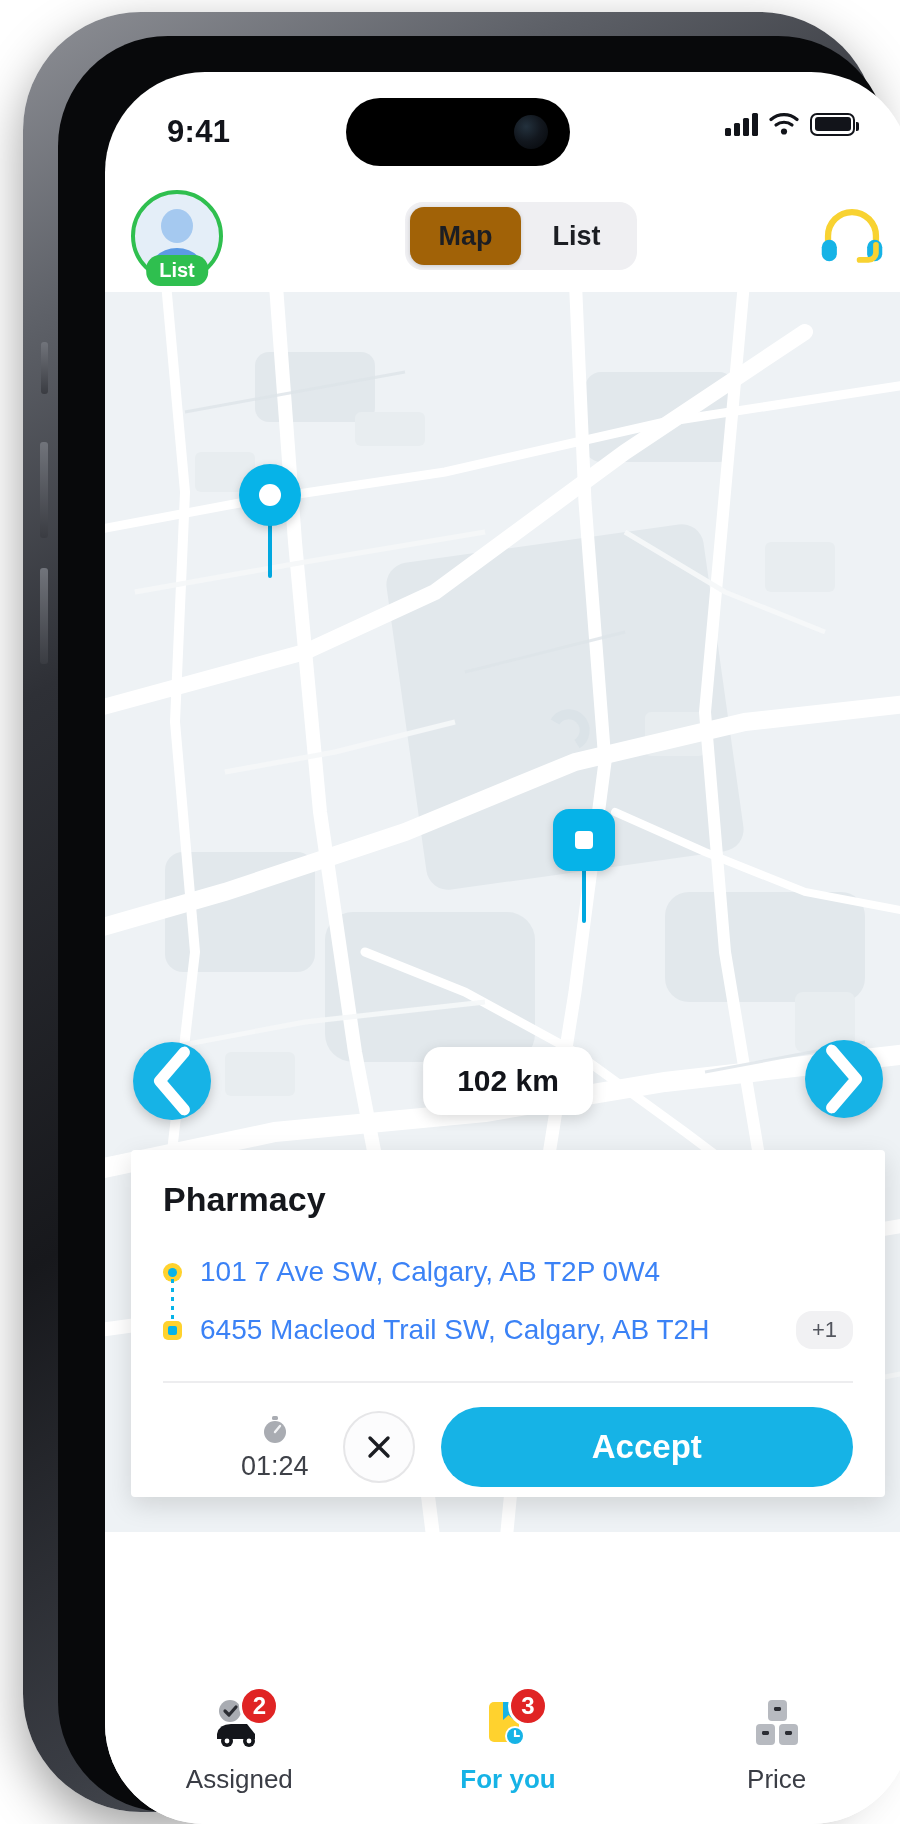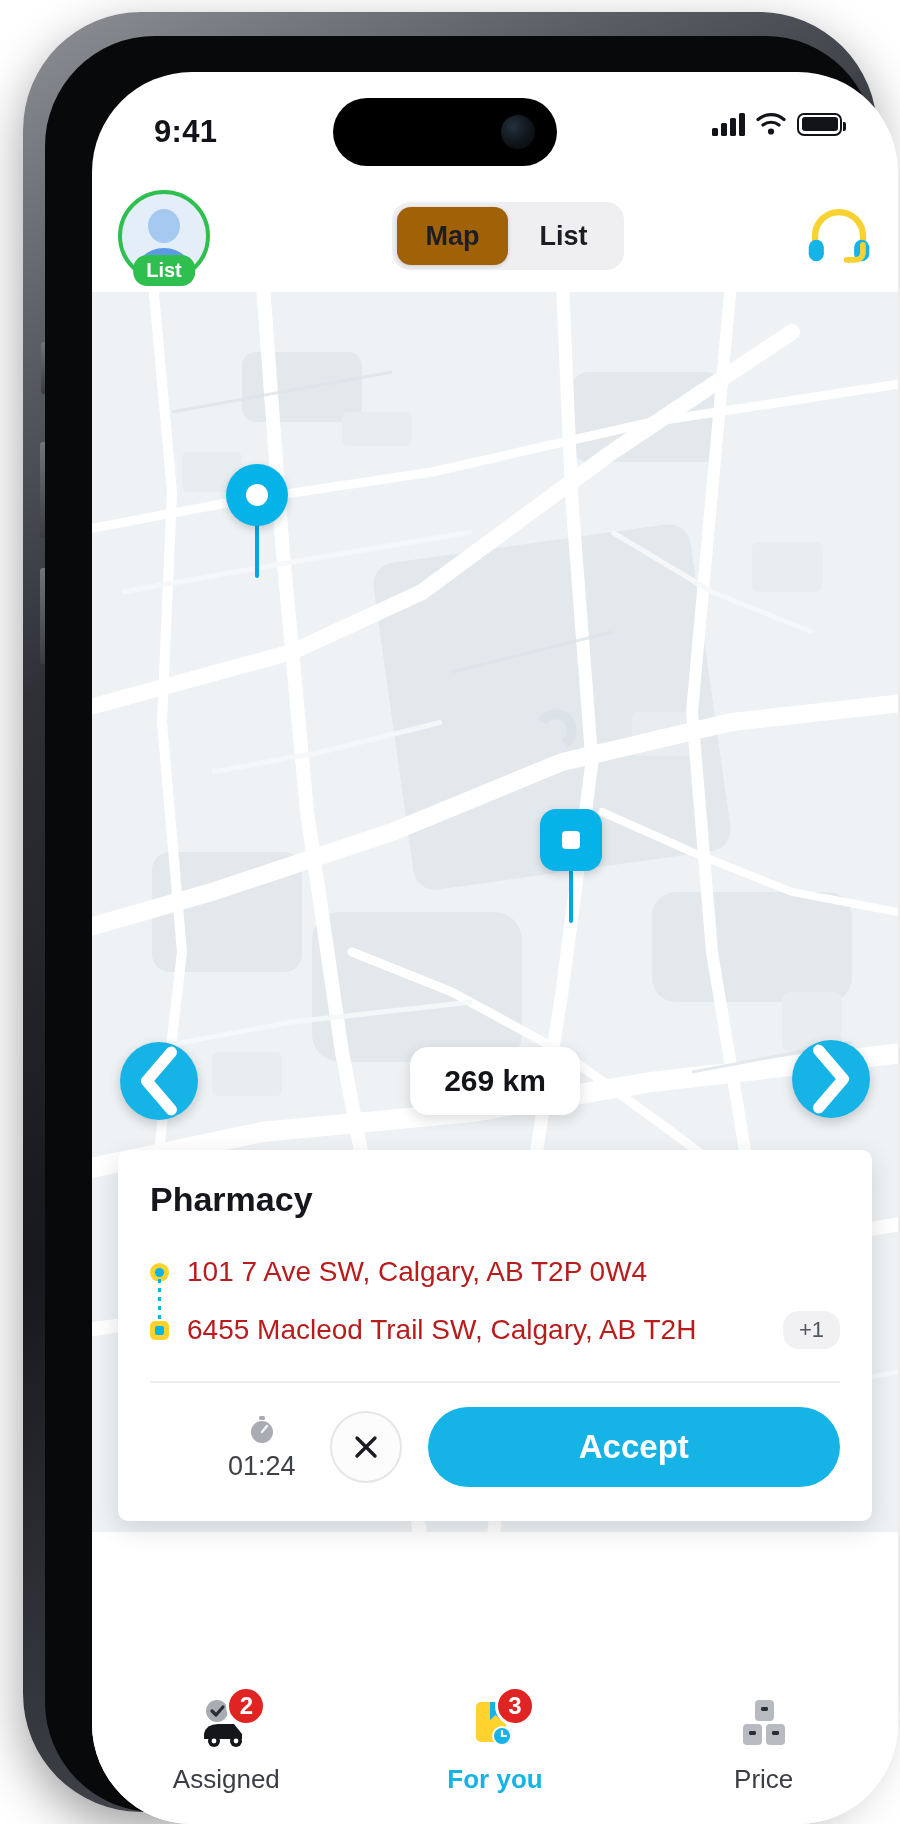--- a/index.html
+++ b/index.html
@@ -14,21 +14,21 @@
   #phone-frame {
     position: absolute;
     left: 23px; top: 12px;
     width: 854px; height: 1800px;
     border-radius: 118px;
     background: linear-gradient(150deg,#8e9096 0%,#5d6067 14%,#2e3036 30%,#17181c 55%,#3a3d44 78%,#6e7178 100%);
     box-shadow: 0 18px 50px rgba(0,0,0,.38);
   }
   #phone-bezel {
     position: absolute;
-    left: 22px; top: 24px;
+    left: 35px; top: 24px;
     width: 830px; height: 1776px;
     border-radius: 110px;
     background: #08090b;
   }
   #screen {
     position: absolute;
     left: 47px; top: 36px;
     width: 806px; height: 1752px;
     border-radius: 100px;
     background: #ffffff;
@@ -165,29 +165,29 @@
   #distance-chip {
     position: absolute; left: 50%; transform: translateX(-50%); top: 755px;
     background: #fff; border-radius: 18px;
     padding: 17px 34px; font-size: 30px; font-weight: 700; color: #12141a;
     box-shadow: 0 4px 14px rgba(0,0,0,.14); z-index: 12;
   }
 
   
   #order-card {
     position: absolute; left: 26px; top: 1078px; width: 754px;
-    background: #fff; border-radius: 10px;
+    background: #fff; border-radius: 4px;
     box-shadow: 0 8px 26px rgba(0,0,0,.13);
-    padding: 30px 32px 34px 32px; z-index: 20;
+    padding: 30px 32px 10px 32px; z-index: 20;
   }
   #order-title { font-size: 34px; font-weight: 600; color: #15171c; }
   #route { margin-top: 26px; position: relative; }
   .route-row { display: flex; align-items: center; gap: 18px; height: 54px; }
   .route-row + .route-row { margin-top: 4px; }
-  .route-text { font-size: 28px; color: #b91c1c; white-space: nowrap; }
+  .route-text { font-size: 28px; color: #3b82f6; white-space: nowrap; }
   .dot-pickup {
     width: 19px; height: 19px; border-radius: 50%; background: #ffd22e;
     display: flex; align-items: center; justify-content: center; flex: 0 0 19px;
   }
   .dot-pickup::after { content:""; width: 9px; height: 9px; border-radius: 50%; background:#06b3e8; }
   .dot-dropoff {
     width: 19px; height: 19px; border-radius: 5px; background: #ffd22e;
     display: flex; align-items: center; justify-content: center; flex: 0 0 19px;
   }
   .dot-dropoff::after { content:""; width: 9px; height: 9px; border-radius: 2px; background:#06b3e8; }
@@ -364,21 +364,21 @@
         <div class="nav-arrow" id="nav-prev">
           <svg width="30" height="38" viewBox="0 0 30 38">
             <path d="M21 5 L9 19 L21 33" stroke="#fff" stroke-width="5.5" fill="none" stroke-linecap="round" stroke-linejoin="round"></path>
           </svg>
         </div>
         <div class="nav-arrow" id="nav-next">
           <svg width="30" height="38" viewBox="0 0 30 38">
             <path d="M9 5 L21 19 L9 33" stroke="#fff" stroke-width="5.5" fill="none" stroke-linecap="round" stroke-linejoin="round"></path>
           </svg>
         </div>
-        <div id="distance-chip">269 km</div>
+        <div id="distance-chip">102 km</div>
       </div>
 
       <div id="order-card">
         <div id="order-title">Pharmacy</div>
 
         <div id="route">
           <div id="route-connector"></div>
 
           <div class="route-row">
             <span class="dot-pickup"></span>

